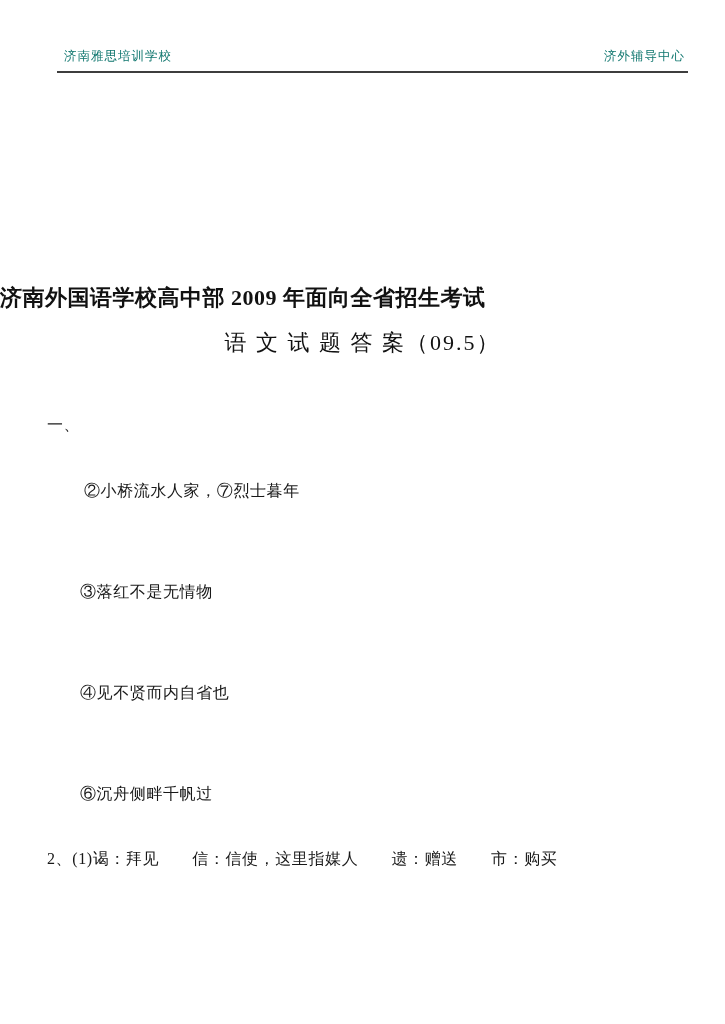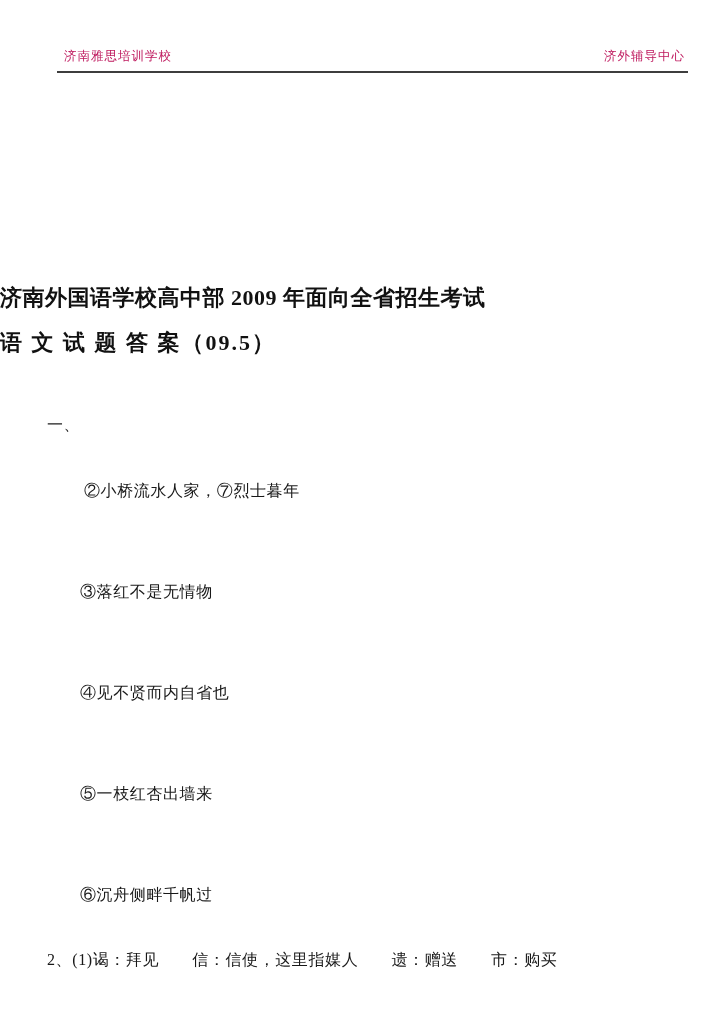--- a/index.html
+++ b/index.html
@@ -7,38 +7,38 @@
     position:relative;
     width:725px; height:1024px;
     background:#ffffff;
     font-family:"Liberation Serif","DejaVu Serif",serif;
     color:#1b1b1b;
     overflow:hidden;
   }
   .header {
     display:flex; justify-content:space-between; align-items:flex-end;
     padding:48px 40px 6px 64px;
-    font-size:12.5px; color:#be185d; letter-spacing:1px;
+    font-size:12.5px; color:#0f766e; letter-spacing:1px;
   }
   .header-rule {
     margin:0 37px 0 57px;
     border-bottom:2.5px solid #3e3e3e;
     height:0;
   }
   .doc-title {
     margin:212px 0 0 0;
     text-align:left;
     font-size:22px; font-weight:bold; line-height:26px;
     letter-spacing:0.5px;
     color:#111;
   }
   .doc-subtitle {
     margin:19px 0 0 0;
-    text-align:left;
-    font-size:22px; font-weight:bold; line-height:26px;
+    text-align:center;
+    font-size:22px; font-weight:normal; line-height:26px;
     letter-spacing:2px;
     color:#111;
   }
   .body-text {
     margin:15px 37px 0 47px;
     font-size:16px; line-height:21.7px;
     white-space:pre-wrap;
     color:#181818;
   }
   .line { min-height:21.7px; letter-spacing:0.6px; }  
@@ -57,21 +57,20 @@
   <div class="header-rule"></div>
 
   <div class="doc-title">济南外国语学校高中部 2009 年面向全省招生考试</div>
   <div class="doc-subtitle">语 文 试 题 答 案（09.5）</div>
 
   <div class="body-text">
     <div class="line l0">一、</div>
     <div class="line l2">②小桥流水人家，⑦烈士暮年</div>
     <div class="line l2b">③落红不是无情物</div>
     <div class="line l2b">④见不贤而内自省也</div>
-    <div class="line l2b">⑤一枝红杏出墙来</div>
     <div class="line l2b">⑥沉舟侧畔千帆过</div>
     <div class="line l0">2、(1)谒：拜见　　信：信使，这里指媒人　　遗：赠送　　市：购买</div>
     
     
     
     
     
     
     
     

